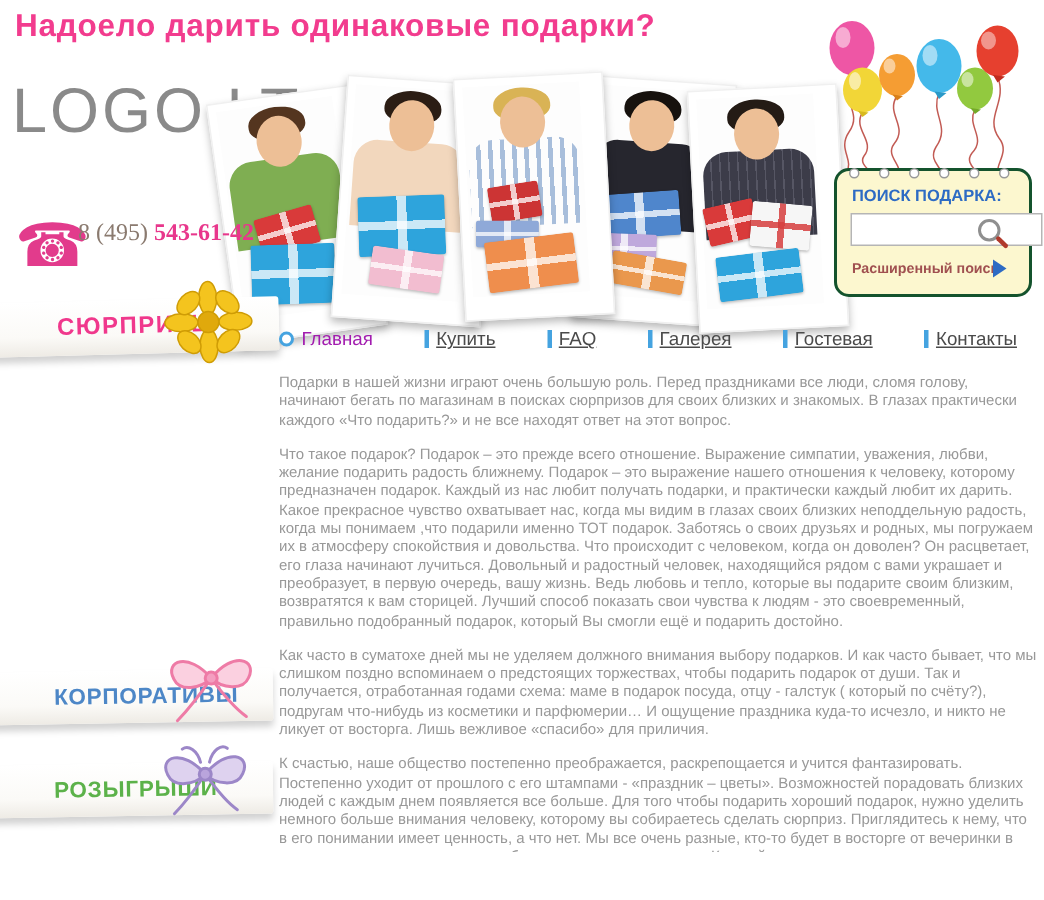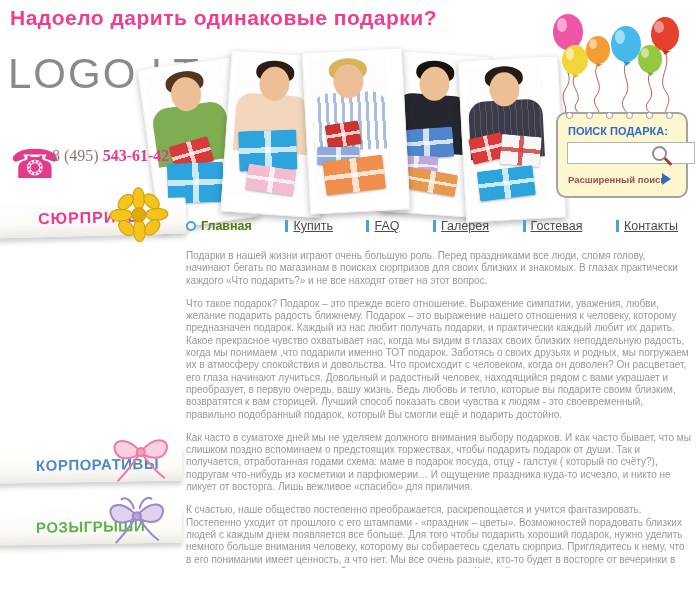--- a/index.html
+++ b/index.html
@@ -81,40 +81,40 @@
   .pc5 .shirt{background:repeating-linear-gradient(90deg,#3c3c49 0 5px,#565664 5px 6px);}
   .pc5 .g1{background-color:#d93a3a;width:34px;height:26px;left:2px;top:70px;transform:rotate(-10deg);}
   .pc5 .g2{background-color:#f6f6f6;width:40px;height:30px;left:32px;top:72px;transform:rotate(8deg);}
   .pc5 .g3{background-color:#2ea4dc;width:56px;height:30px;left:8px;top:104px;transform:rotate(-4deg);}
 
   
   .balloons{position:absolute;left:540px;top:2px;}
 
   
   .search-panel{position:absolute;left:556px;top:112px;width:128px;height:82px;
-       background:#fcf7cf;border:2px solid #a3a3a3;border-radius:10px;}
+       background:#fcf7cf;border:2px solid #14532d;border-radius:10px;}
   .hole{position:absolute;top:-2px;width:5px;height:5px;border-radius:50%;
         background:#fff;border:1px solid #999;}
   .search-title{position:absolute;left:10px;top:11px;font-size:11px;font-weight:bold;color:#2d6bc4;}
   .search-input{position:absolute;left:9px;top:28px;width:104px;height:20px;border:1px solid #b5b5b5;
         background:#fff;font-size:11px;padding:0 18px 0 4px;box-sizing:content-box;}
   .mag{position:absolute;left:94px;top:32px;width:11px;height:11px;border:2px solid #8f8f8f;
        border-radius:50%;background:rgba(255,255,255,.2);}
   .mag::after{content:"";position:absolute;width:10px;height:3px;background:#b03a2c;border-radius:2px;
        transform:rotate(45deg);right:-8px;bottom:-4px;}
   .adv-link{position:absolute;left:10px;top:60px;font-size:9.5px;font-weight:bold;color:#a05050;cursor:pointer;}
   .adv-arrow{position:absolute;left:104px;top:59px;width:0;height:0;cursor:pointer;
        border-top:6px solid transparent;border-bottom:6px solid transparent;border-left:9px solid #2d6bc4;}
 
   
   .nav{position:absolute;left:186px;top:219px;width:492px;display:flex;justify-content:space-between;
        font-size:12.5px;}
   .nav-item{display:flex;align-items:center;gap:5px;cursor:pointer;}
   .nav-item .label{color:#4a4a4a;text-decoration:underline;}
-  .nav-item.active .label{color:#4d7c0f;text-decoration:none;font-weight:bold;}
+  .nav-item.active .label{color:#a21caf;text-decoration:none;}
   .nav-sep{width:3px;height:12px;background:#45a3e0;}
   .nav-dot{width:6px;height:6px;border:2px solid #45a3e0;border-radius:50%;background:#fff;}
 
   
   .content{position:absolute;left:186px;top:250px;width:505px;color:#989898;
            font-size:10px;line-height:12.3px;}
   .content p{margin:0 0 11px 0;}
 
   
   .copyright{position:absolute;left:36px;top:580px;font-size:10px;color:#4a4a4a;margin-left:12px;}

